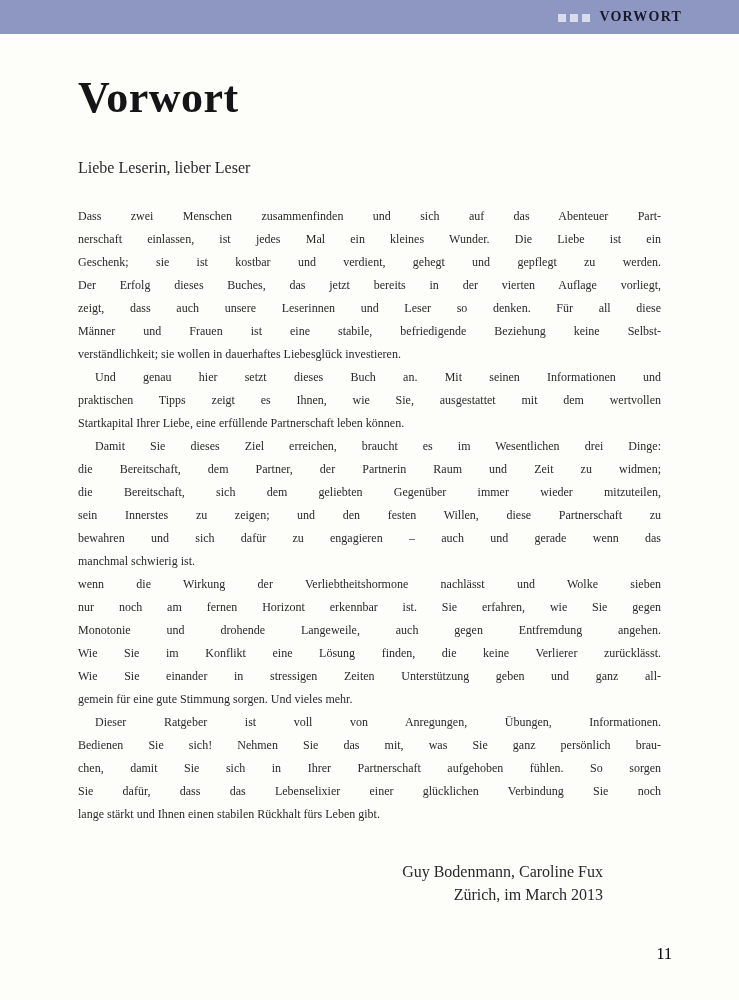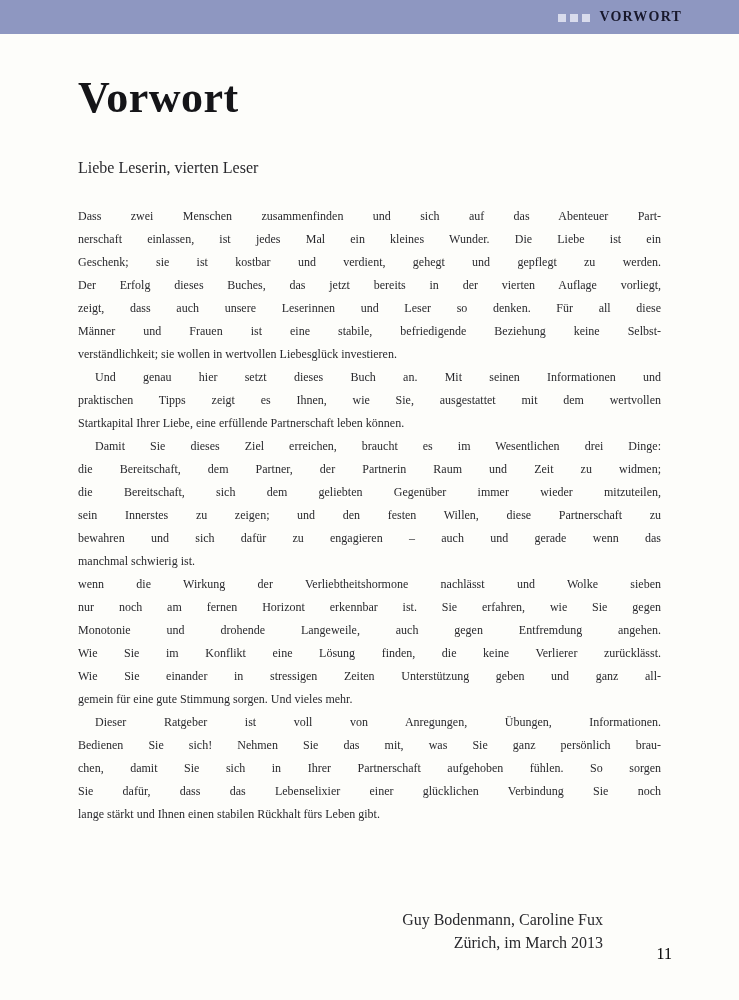--- a/index.html
+++ b/index.html
@@ -63,21 +63,21 @@
     font-size: 12px;
     line-height: 23px;
     text-align: justify;
     text-align-last: justify;
     white-space: normal;
   }
   .line.last { text-align-last: left; }
   .line.indent { text-indent: 17px; }
   
   .signature {
-    position: absolute; top: 908px; left: 0; right: 0;
+    position: absolute; top: 860px; left: 0; right: 0;
     text-align: right;
     padding-right: 58px;
     font-size: 16px;
     line-height: 23px;
   }
   
   .page-number {
     position: absolute; top: 945px; right: 67px;
     font-size: 16px;
     color: #000000;
@@ -91,31 +91,31 @@
   <div class="header-bar">
     <div class="header-inner">
       <span id="squares"><span class="header-square"></span><span class="header-square"></span><span class="header-square"></span></span>
       <span class="header-label">VORWORT</span>
     </div>
   </div>
 
   <div class="content">
     <div class="page-title">Vorwort</div>
 
-    <div class="salutation">Liebe Leserin, vierten Leser</div>
+    <div class="salutation">Liebe Leserin, lieber Leser</div>
 
     <div class="body-text" id="body-text">
         <div class="para">
           <div class="line">Dass zwei Menschen zusammenfinden und sich auf das Abenteuer Part-</div>
           <div class="line">nerschaft einlassen, ist jedes Mal ein kleines Wunder. Die Liebe ist ein</div>
           <div class="line">Geschenk; sie ist kostbar und verdient, gehegt und gepflegt zu werden.</div>
           <div class="line">Der Erfolg dieses Buches, das jetzt bereits in der vierten Auflage vorliegt,</div>
           <div class="line">zeigt, dass auch unsere Leserinnen und Leser so denken. Für all diese</div>
           <div class="line">Männer und Frauen ist eine stabile, befriedigende Beziehung keine Selbst-</div>
-          <div class="line last">verständlichkeit; sie wollen in wertvollen Liebesglück investieren.</div>
+          <div class="line last">verständlichkeit; sie wollen in dauerhaftes Liebesglück investieren.</div>
         </div>
         <div class="para">
           <div class="line indent">Und genau hier setzt dieses Buch an. Mit seinen Informationen und</div>
           <div class="line">praktischen Tipps zeigt es Ihnen, wie Sie, ausgestattet mit dem wertvollen</div>
           <div class="line last">Startkapital Ihrer Liebe, eine erfüllende Partnerschaft leben können.</div>
         </div>
         <div class="para">
           <div class="line indent">Damit Sie dieses Ziel erreichen, braucht es im Wesentlichen drei Dinge:</div>
           <div class="line">die Bereitschaft, dem Partner, der Partnerin Raum und Zeit zu widmen;</div>
           <div class="line">die Bereitschaft, sich dem geliebten Gegenüber immer wieder mitzuteilen,</div>

